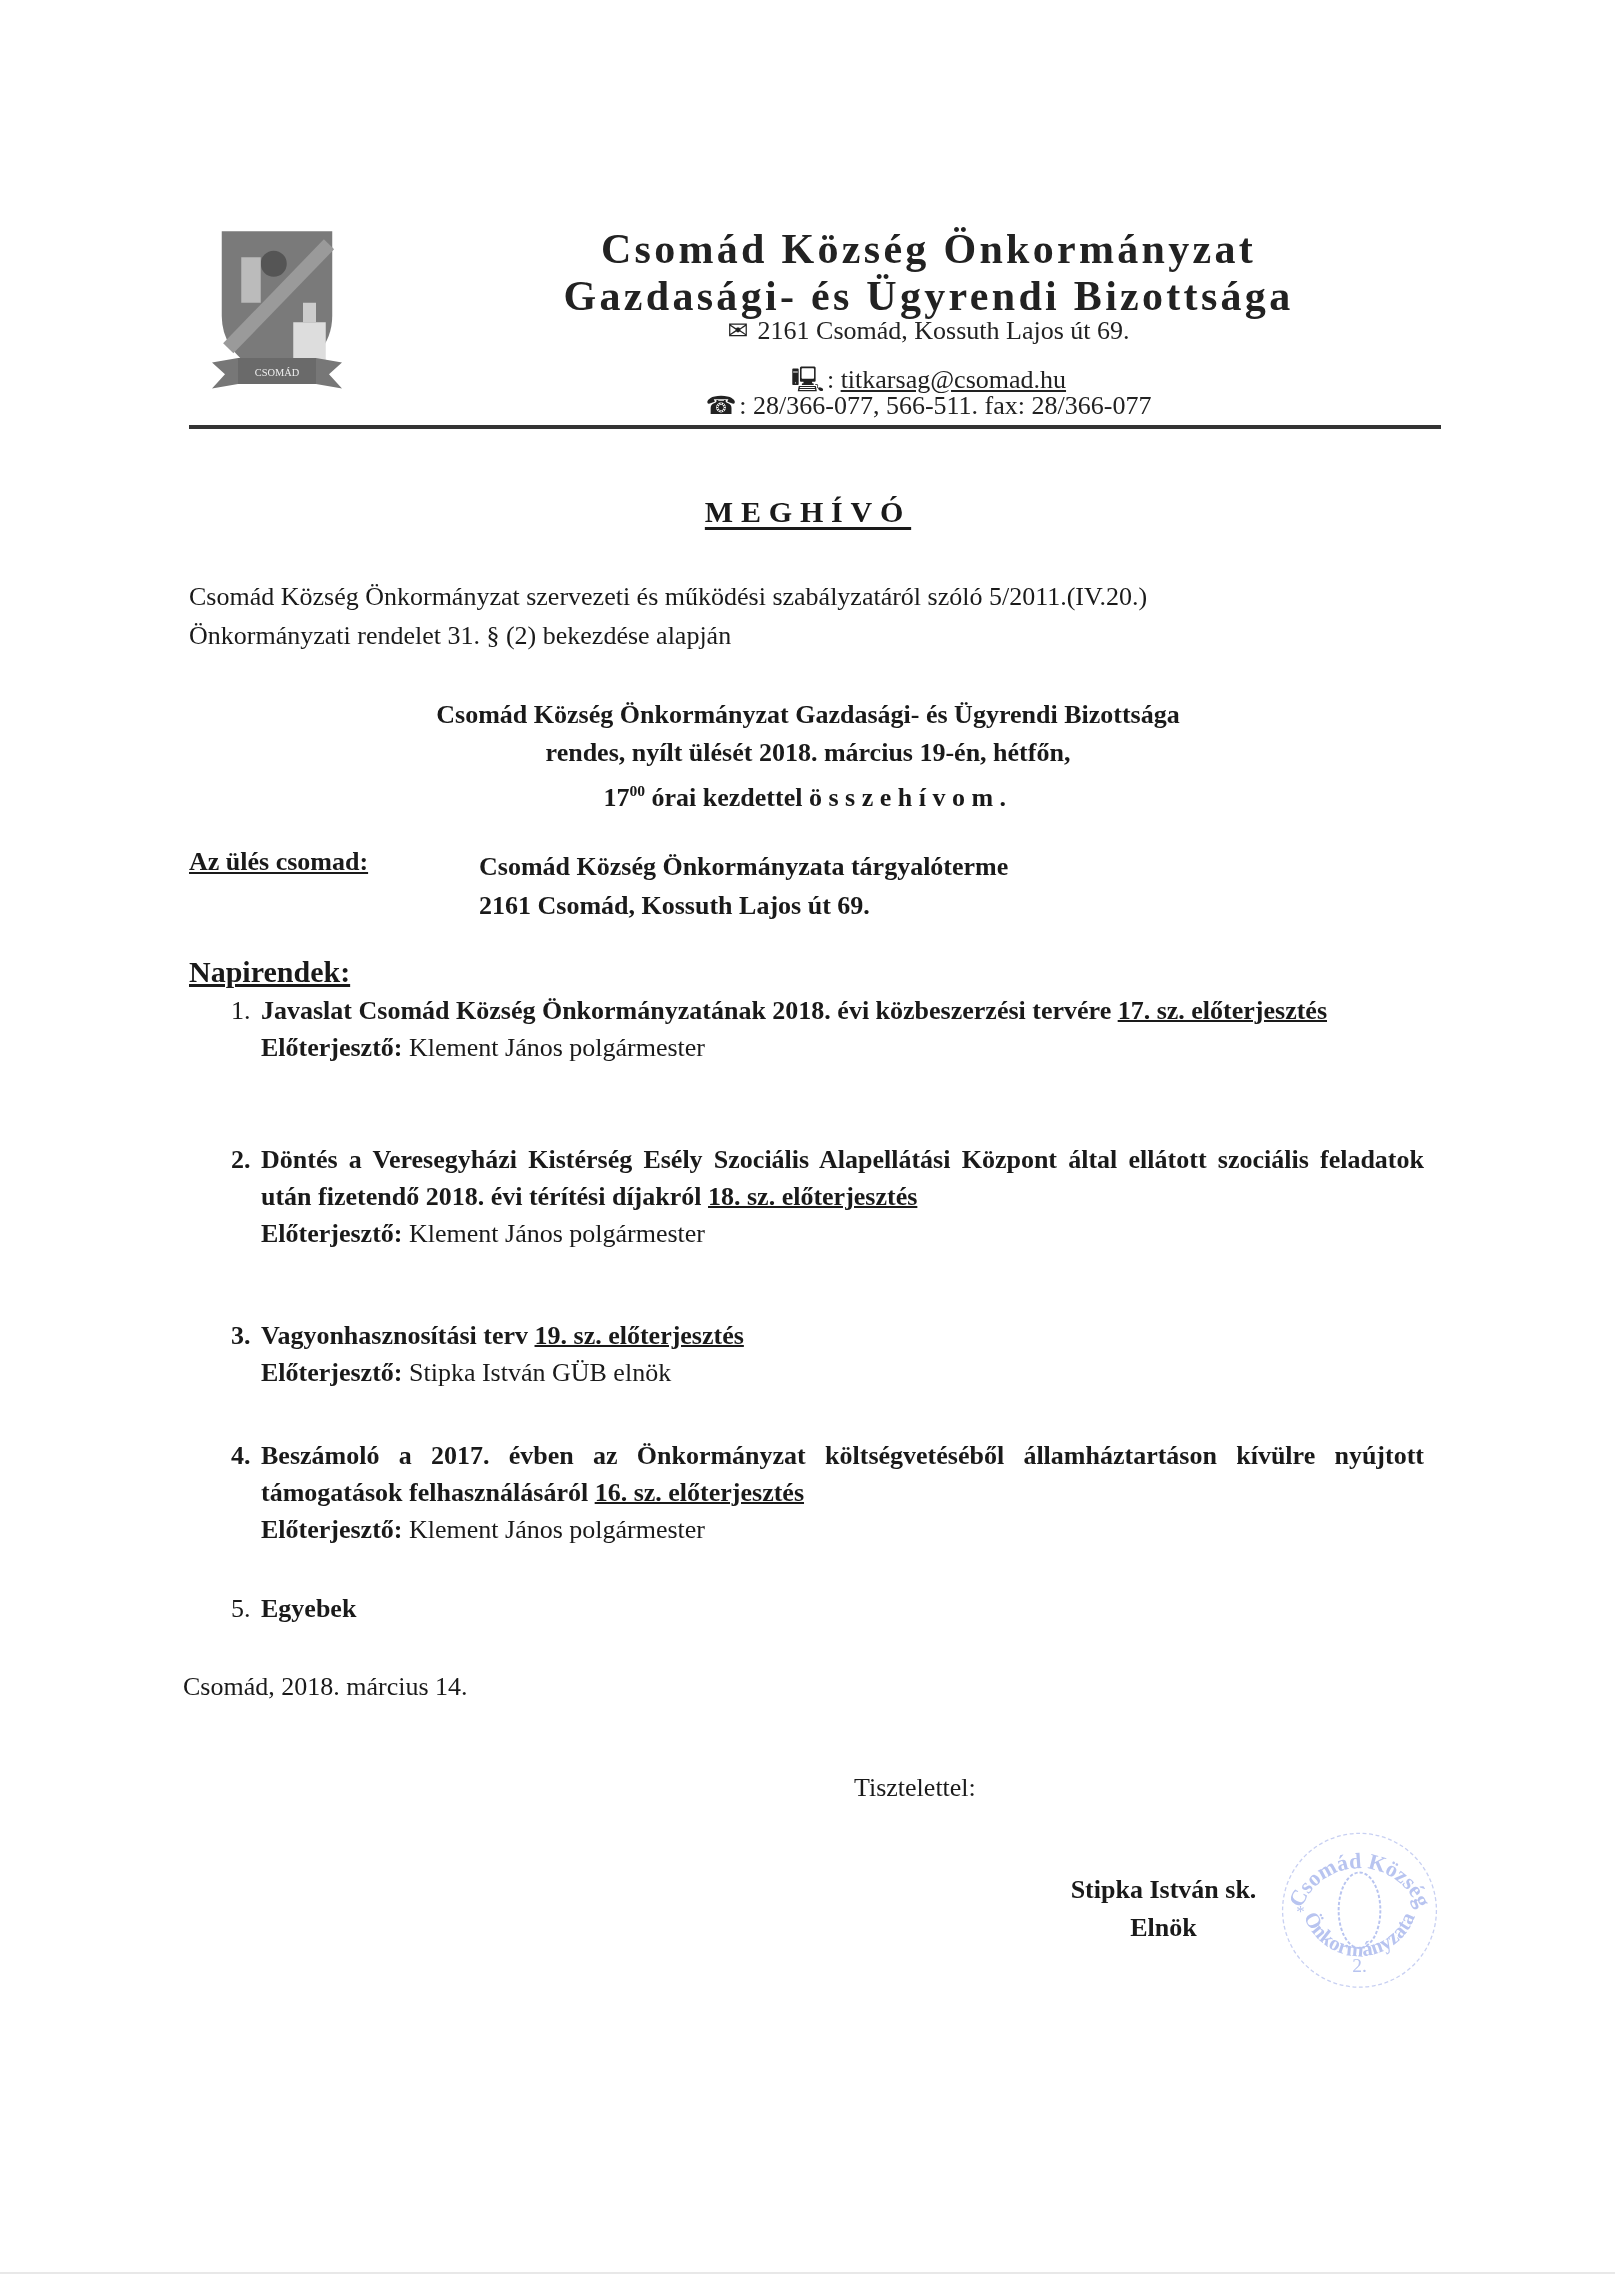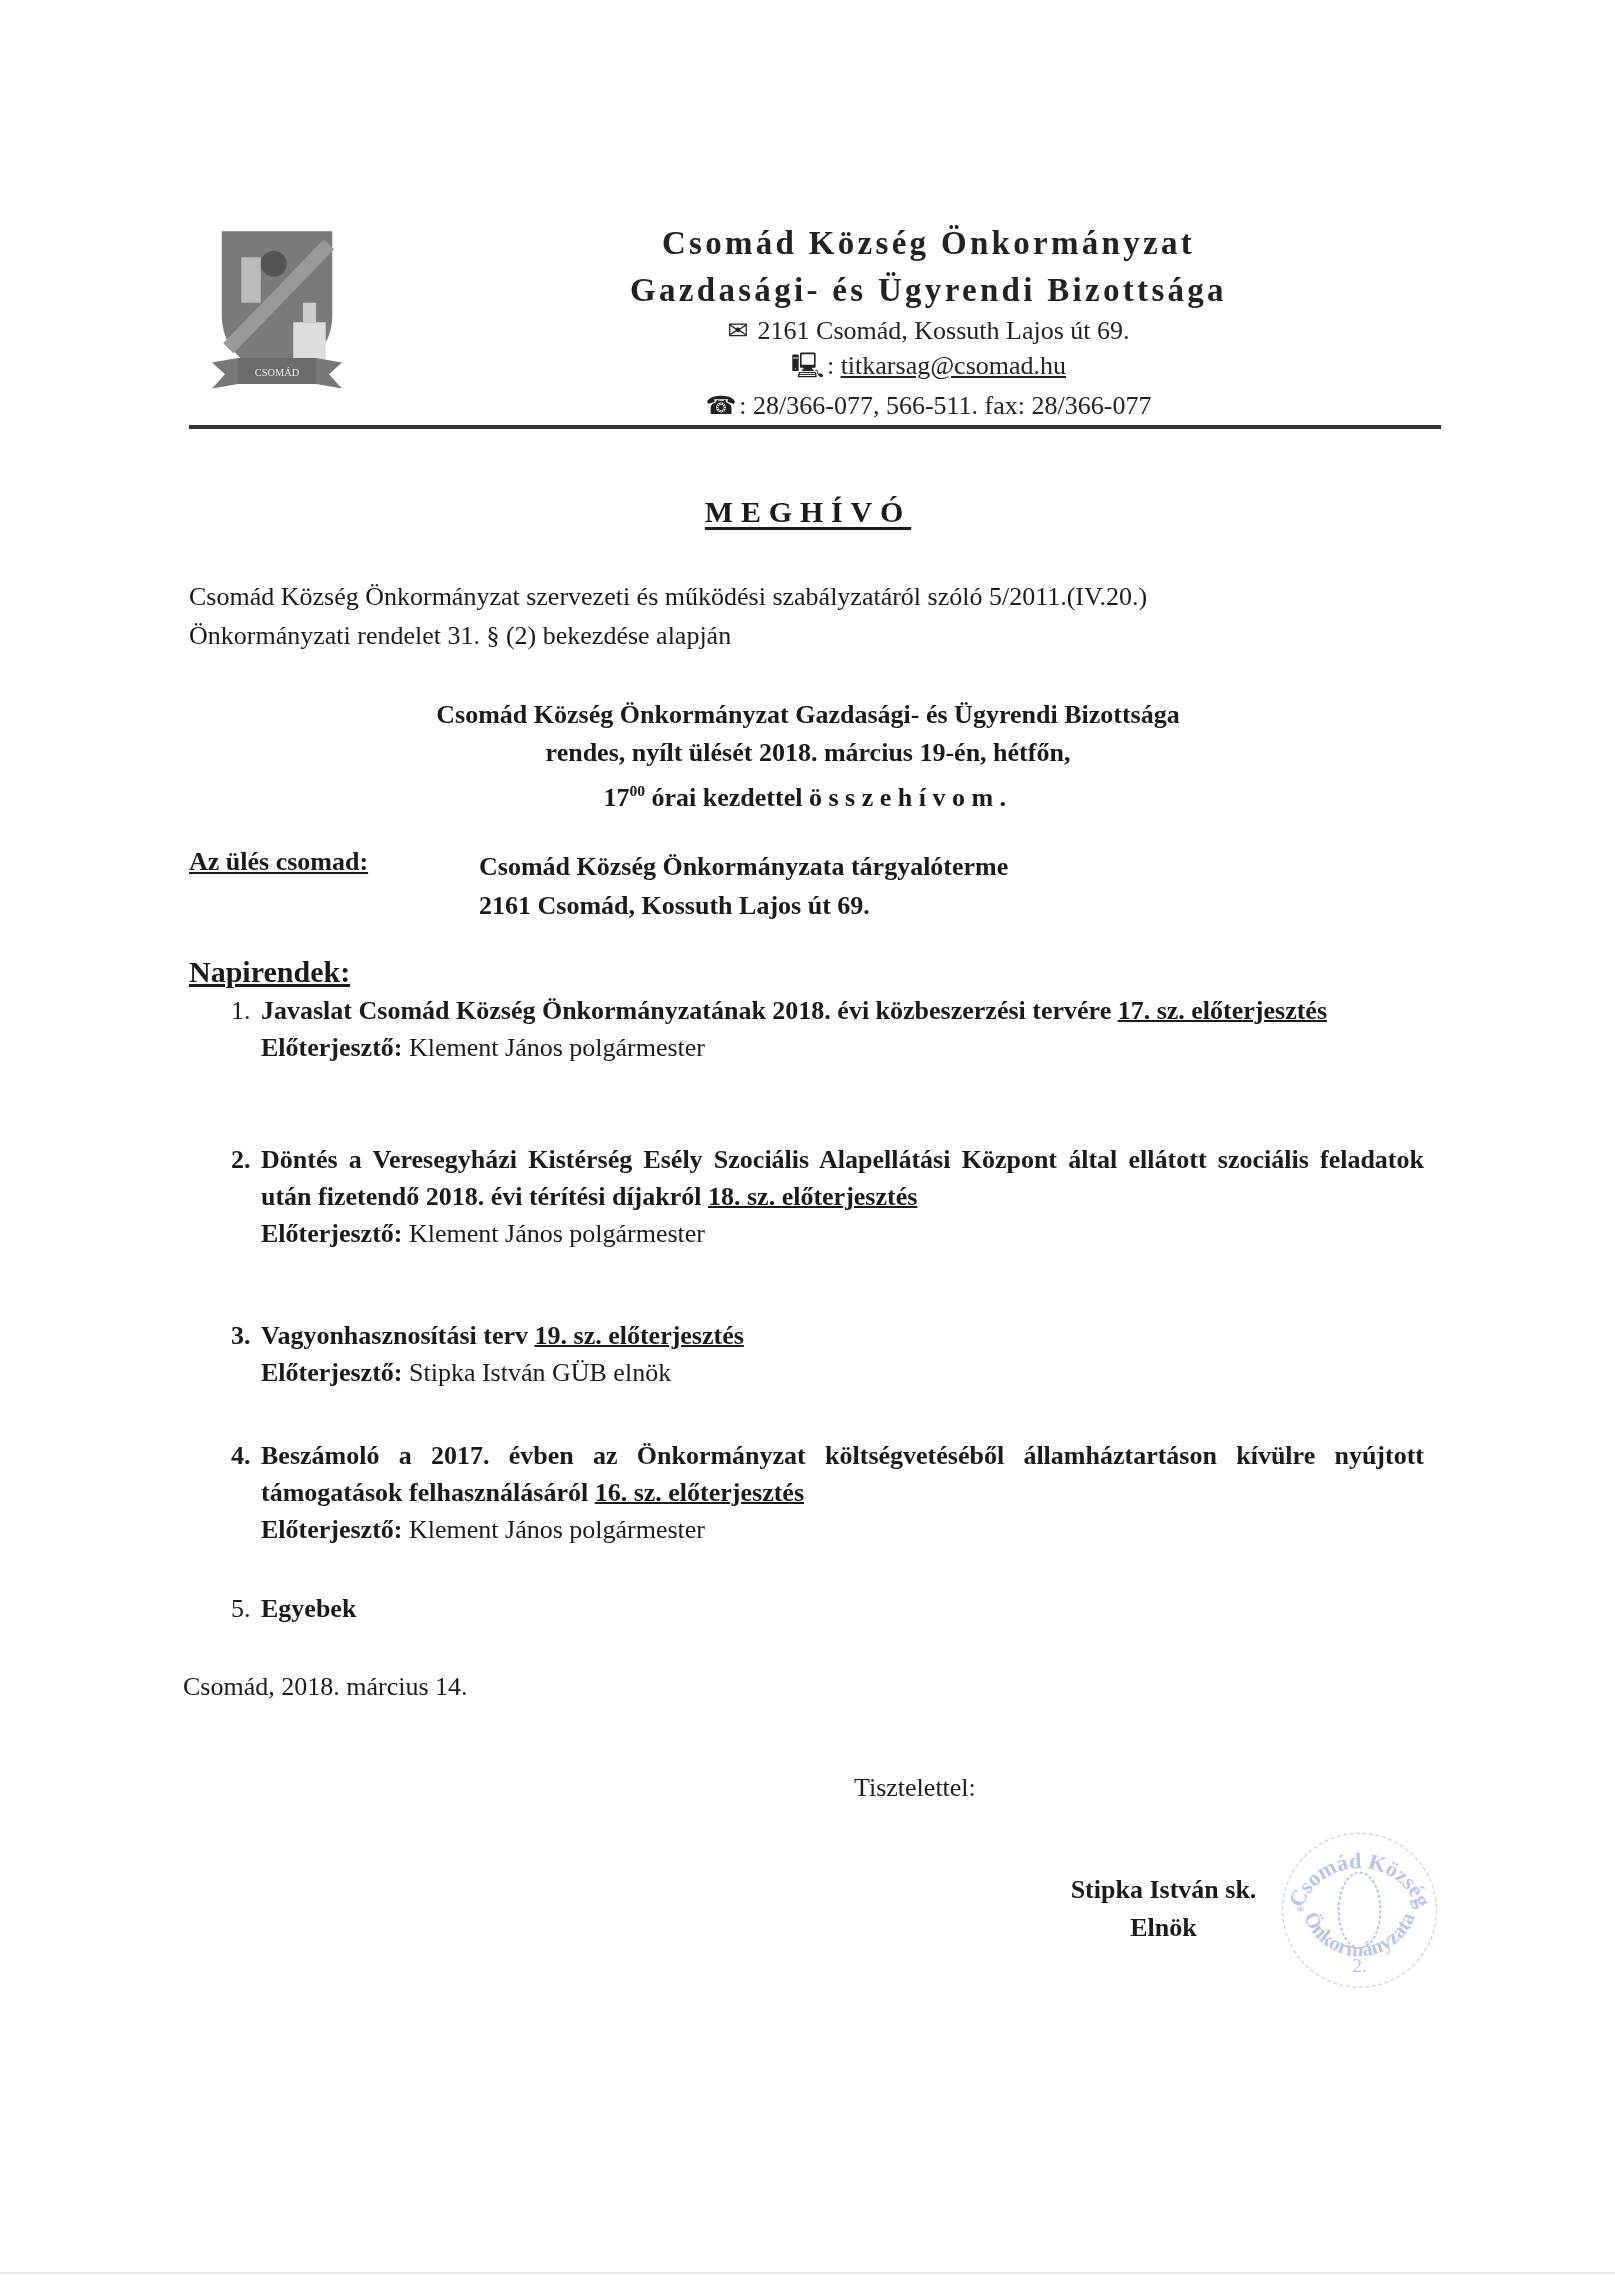--- a/index.html
+++ b/index.html
@@ -2,21 +2,21 @@
 <html style="font-size:10.4px"><head>
 <meta charset="utf-8">
 <style>
   html, body { margin: 0; padding: 0; background: #ffffff; }
   body { width: 1616px; height: 2284px; position: relative; overflow: hidden;
          font-family: "Liberation Serif", "DejaVu Serif", serif; color: #1a1a1a; }
   .abs { position: absolute; }
   
   .logo { left: 212px; top: 218px; width: 130px; height: 176px; }
   .head-title { left: 456px; width: 945px; text-align: center; font-weight: bold;
-                font-size: 33px; letter-spacing: 3.3px; color: #222; }
+                font-size: 42px; letter-spacing: 3.3px; color: #222; }
   .head-line { left: 456px; width: 945px; text-align: center; font-size: 26px; color: #222; }
   .head-line .ico { font-size: 25px; margin-right: 2.6px; }
   .email { text-decoration: underline; }
   .rule { left: 189px; top: 425px; width: 1252px; height: 3.9px; background: #333; }
   
   .title { left: 0; width: 1616px; text-align: center; top: 495px; font-weight: bold;
            font-size: 30px; letter-spacing: 7.8px; }
   .title span { text-decoration: underline; text-decoration-thickness: 2.6px; text-underline-offset: 5.2px; }
   .para { left: 189px; width: 1238px; font-size: 26px; line-height: 39px; }
   .center-bold { left: 0; width: 1616px; text-align: center; font-weight: bold; font-size: 26px; line-height: 38px; }
@@ -53,21 +53,21 @@
     <text x="100" y="242" text-anchor="middle" font-size="16" fill="#eee" font-family="Liberation Serif, serif">CSOMÁD</text>
   </svg>
 </div>
 
 <div class="abs head-title" style="top:225px;">Csomád Község Önkormányzat</div>
 <div class="abs head-title" style="top:272px;">Gazdasági- és Ügyrendi Bizottsága</div>
 <div class="abs head-line" style="top:316px;">
   <span class="ico">✉</span>
   <span>2161 Csomád, Kossuth Lajos út 69.</span>
 </div>
-<div class="abs head-line" style="top:347px;">
+<div class="abs head-line" style="top:361px;">
   <span class="ico">🖳</span><span>:</span>
   <span class="email">titkarsag@csomad.hu</span>
 </div>
 <div class="abs head-line" style="top:391px;">
   <span class="ico">☎</span><span>: 28/366-077, 566-511. fax: 28/366-077</span>
 </div>
 <div class="abs rule"></div>
 
 <div class="abs title"><span>MEGHÍVÓ</span></div>
 

